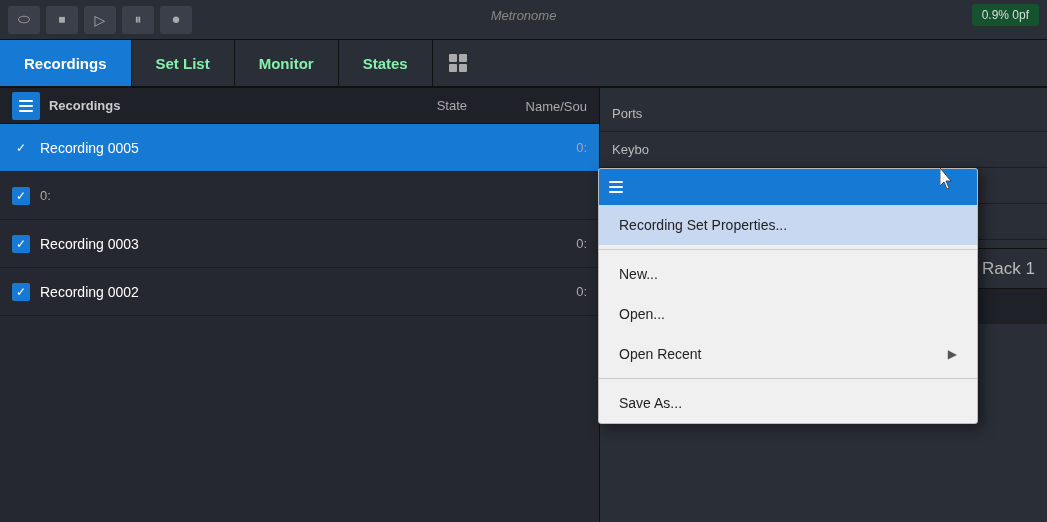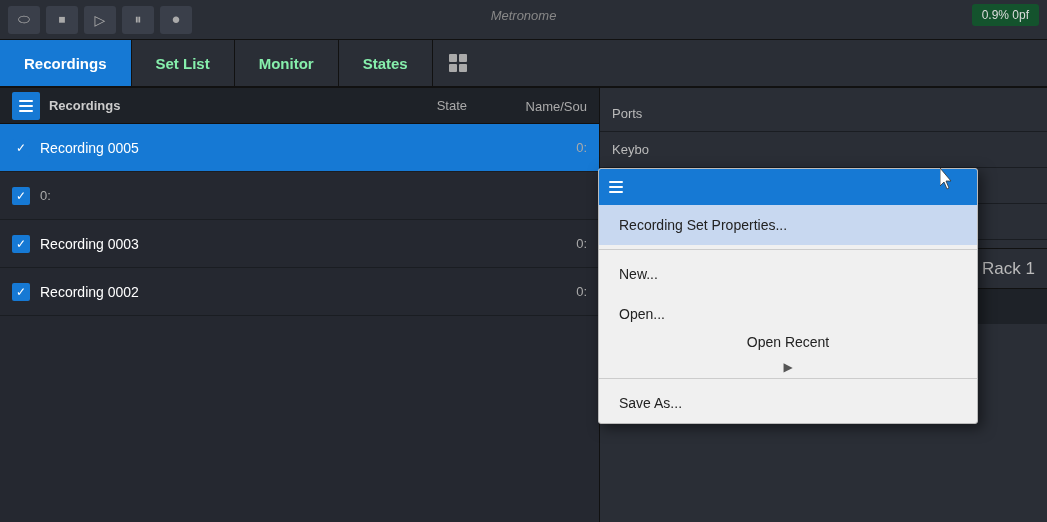--- a/index.html
+++ b/index.html
@@ -222,21 +222,20 @@
       font-size: 14px;
       color: #222;
       cursor: pointer;
     }
     .context-menu-item.highlighted {
       background: #c8d8f0;
     }
     .context-menu-item.with-arrow {
       display: flex;
       justify-content: space-between;
-      flex-direction: column;
     }
     .context-menu-separator {
       height: 1px;
       background: #ccc;
       margin: 4px 0;
     }
     .arrow-right {
       color: #555;
       font-size: 12px;
     }

